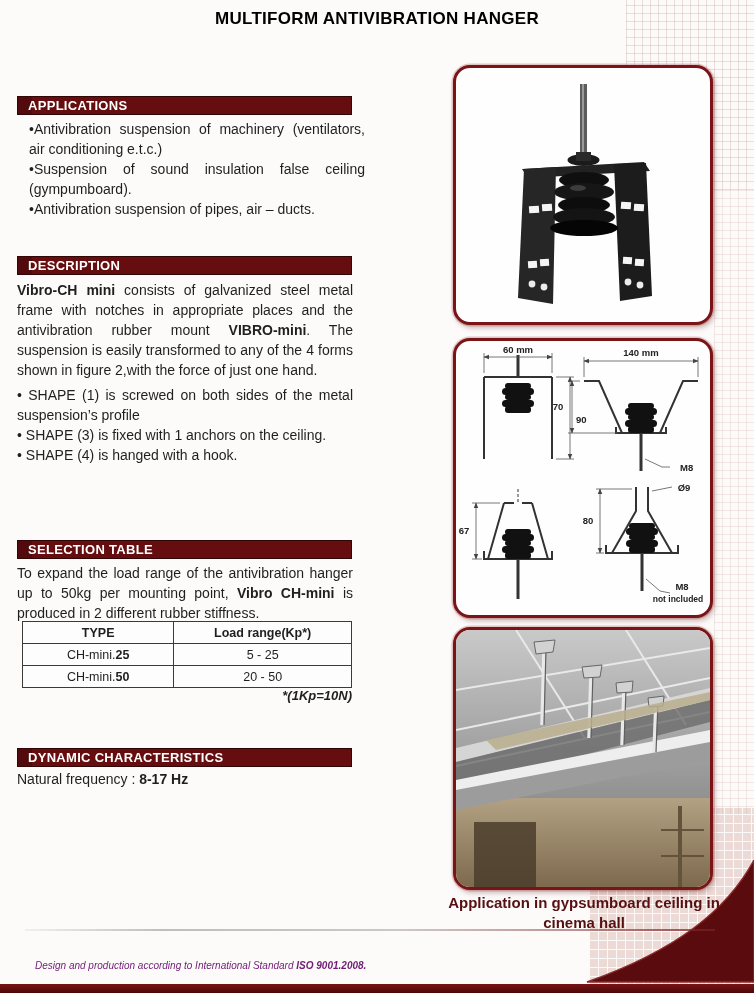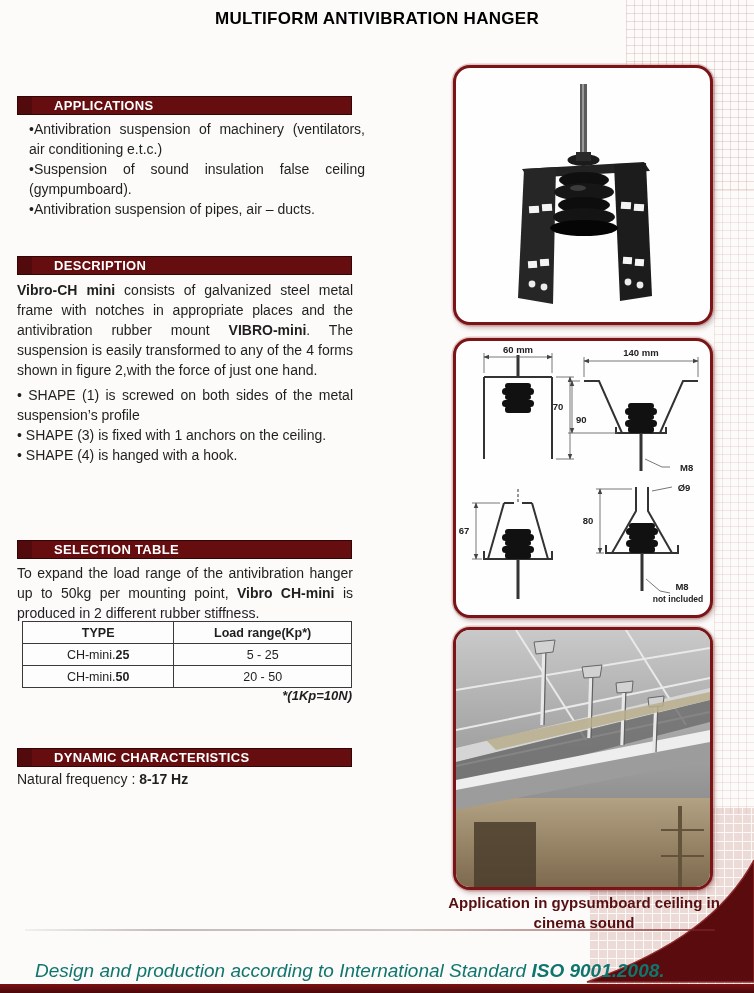--- a/index.html
+++ b/index.html
@@ -37,21 +37,21 @@
   .title{
     position:absolute; top:9px; left:12px; width:730px; z-index:4;
     text-align:center; font-size:17px; font-weight:bold; letter-spacing:.3px;
     color:#000000;
   }
   
   .section-bar{
     position:absolute; left:17px; width:335px; height:19px; z-index:4;
     background:#650d0f; border:1px solid #320506; box-sizing:border-box;
     color:#fff; font-size:13px; font-weight:bold; line-height:17px;
-    padding-left:36px; letter-spacing:.3px;
+    padding-left:10px; letter-spacing:.3px;
     box-shadow:inset 14px 0 0 rgba(0,0,0,0.18);
   }
   #bar-applications{ top:96px; }
   #bar-description{ top:256px; }
   #bar-selection{ top:540px; }
   #bar-dynamic{ top:748px; }
   
   .textblock{
     position:absolute; left:17px; width:336px; z-index:4;
     font-size:14px; line-height:20px; text-align:justify;
@@ -86,21 +86,21 @@
   #fig-drawing{ top:338px; height:280px; }
   #fig-photo{ top:627px; height:263px; }
   #photo-caption{
     position:absolute; left:443px; top:893px; width:282px; z-index:5;
     text-align:center; font-size:15px; font-weight:bold; line-height:20px;
     color:#571012;
   }
   
   #footer-note{
     position:absolute; left:35px; top:960px; z-index:4;
-    font-size:19px; font-style:italic; color:#0f766e;
+    font-size:10px; font-style:italic; color:#701a75;
   }
   svg text{ font-family:"Liberation Sans", sans-serif; }
   .dim-label{ font-size:9.5px; font-weight:bold; fill:#222; }
   .dim-small{ font-size:8.5px; font-weight:bold; fill:#222; }
 </style>
 </head>
 <body>
 
 <div class="page">
 
@@ -335,19 +335,19 @@
       <polygon points="30,110 254,62 254,70 40,120" fill="#b9ae8d" opacity="0.85"></polygon>
 
       <rect x="0" y="168" width="254" height="89" fill="url(#wall)"></rect>
       <polygon points="0,160 254,112 254,130 0,180" fill="#9c9c9c"></polygon>
       <rect x="18" y="192" width="62" height="65" fill="#4a3d2c" opacity="0.85"></rect>
       <line x1="224" y1="176" x2="224" y2="257" stroke="#63533b" stroke-width="4"></line>
       <line x1="205" y1="200" x2="248" y2="200" stroke="#63533b" stroke-width="2"></line>
       <line x1="205" y1="226" x2="248" y2="226" stroke="#63533b" stroke-width="2"></line>
     </svg>
   </div>
-  <div id="photo-caption">Application in gypsumboard ceiling in cinema sound</div>
+  <div id="photo-caption">Application in gypsumboard ceiling in cinema hall</div>
 
   <div id="footer-note">
     <span>Design and production according to International Standard </span><span class="b">ISO 9001.2008.</span>
   </div>
 
 </div>
 
 </body></html>

